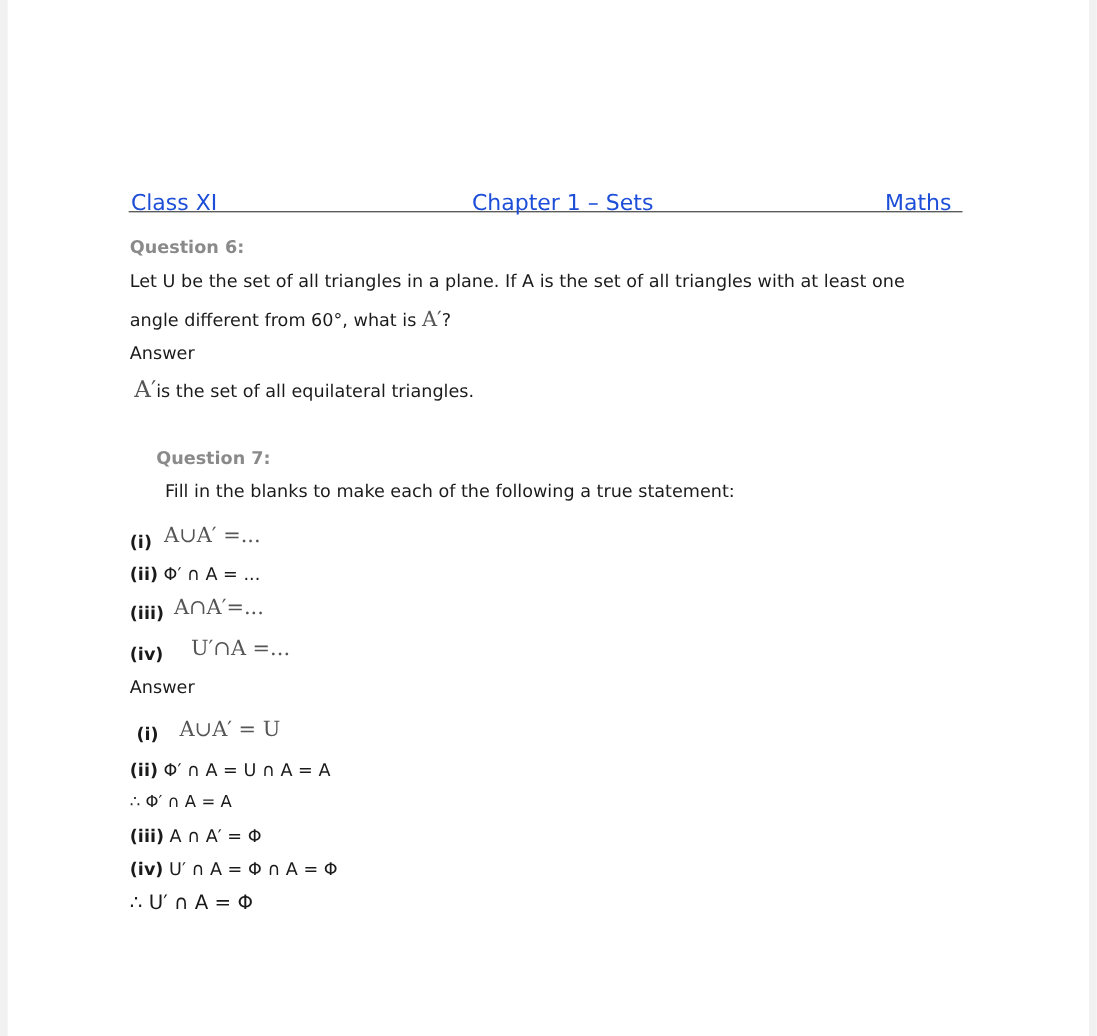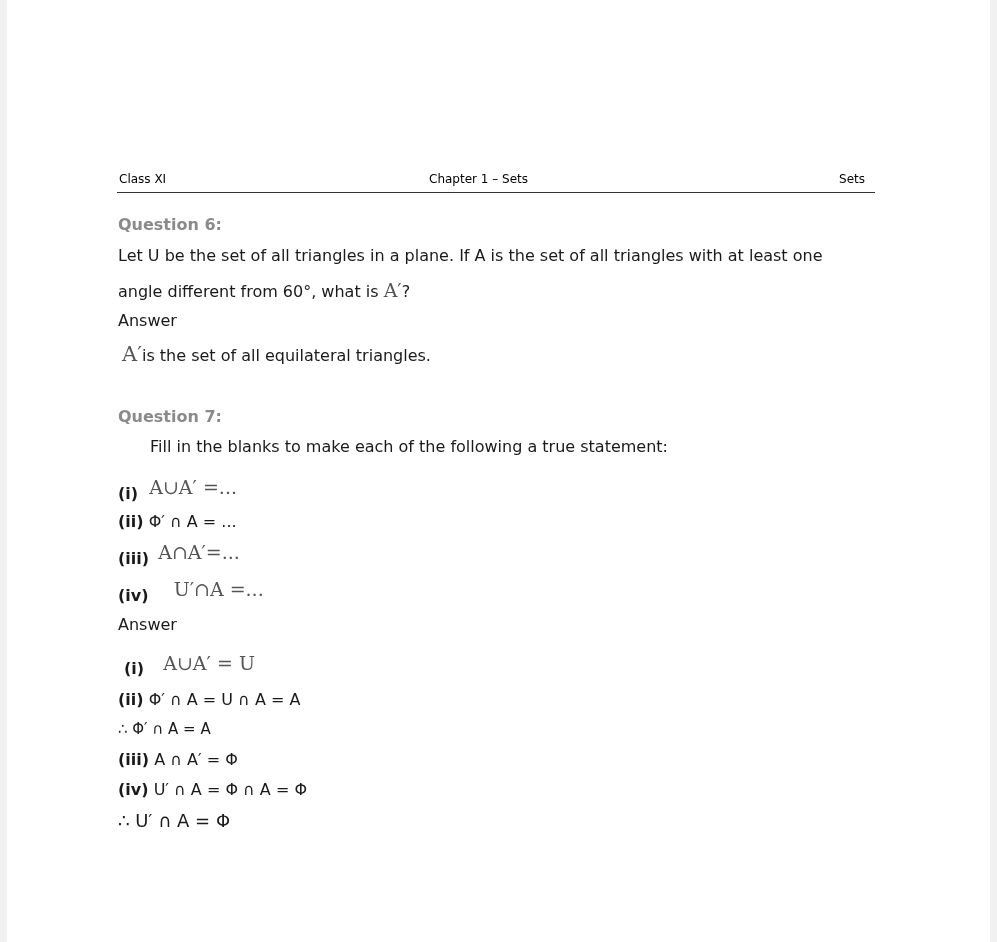--- a/index.html
+++ b/index.html
@@ -23,22 +23,22 @@
       height: 942px;
       background: #ffffff;
     }
     .header {
       position: absolute;
       left: 117px;
       top: 172px;
       width: 758px;
       height: 20px;
       border-bottom: 1.5px solid #333;
-      font-size: 12px;
-      color: #000000;
+      font-size: 20px;
+      color: #1d4ed8;
     }
     .header span { position: absolute; top: 0; }
     .hdr-left { left: 2px; }
     .hdr-center { left: 312px; }
     .hdr-right { right: 10px; }
 
     .abs { position: absolute; left: 118px; white-space: nowrap; font-size: 16px; }
     .qtitle { font-weight: bold; color: #8a8a8a; font-size: 16px; text-align: center; }
     .math {
       font-family: "DejaVu Serif", "Liberation Serif", serif;
@@ -48,34 +48,34 @@
     .bold { font-weight: bold; }
   </style>
 </head>
 <body>
 
 <div class="page"></div>
 
 <div class="header">
   <span class="hdr-left">Class XI</span>
   <span class="hdr-center">Chapter 1 – Sets</span>
-  <span class="hdr-right">Sets</span>
+  <span class="hdr-right">Maths</span>
 </div>
 
 <div class="abs qtitle" style="top:215px;">Question 6:</div>
 <div class="abs" style="top:246px;">Let U be the set of all triangles in a plane. If A is the set of all triangles with at least one</div>
 <div class="abs" style="top:279px;">
   <span>angle different from 60°, what is </span><span class="math">A′</span><span>?</span>
 </div>
 <div class="abs" style="top:311px;">Answer</div>
 <div class="abs" style="top:342px; left:122px;">
   <span class="math" style="font-size:21px;">A′</span><span>is the set of all equilateral triangles.</span>
 </div>
 
-<div class="abs qtitle" style="top:407px;">Question 7:</div>
+<div class="abs qtitle" style="top:407px;margin-left:24px;">Question 7:</div>
 <div class="abs" style="top:437px;margin-left:32px;">Fill in the blanks to make each of the following a true statement:</div>
 
 <div class="abs" style="top:476px;">
   <span class="bold" style="position:relative; top:5px;">(i)</span>
   <span class="math" style="margin-left:6px;">A∪A′ =...</span>
 </div>
 <div class="abs" style="top:512px;">
   <span class="bold">(ii)</span>
   <span style="font-size:16px;">Φ′ ∩ A = ...</span>
 </div>

